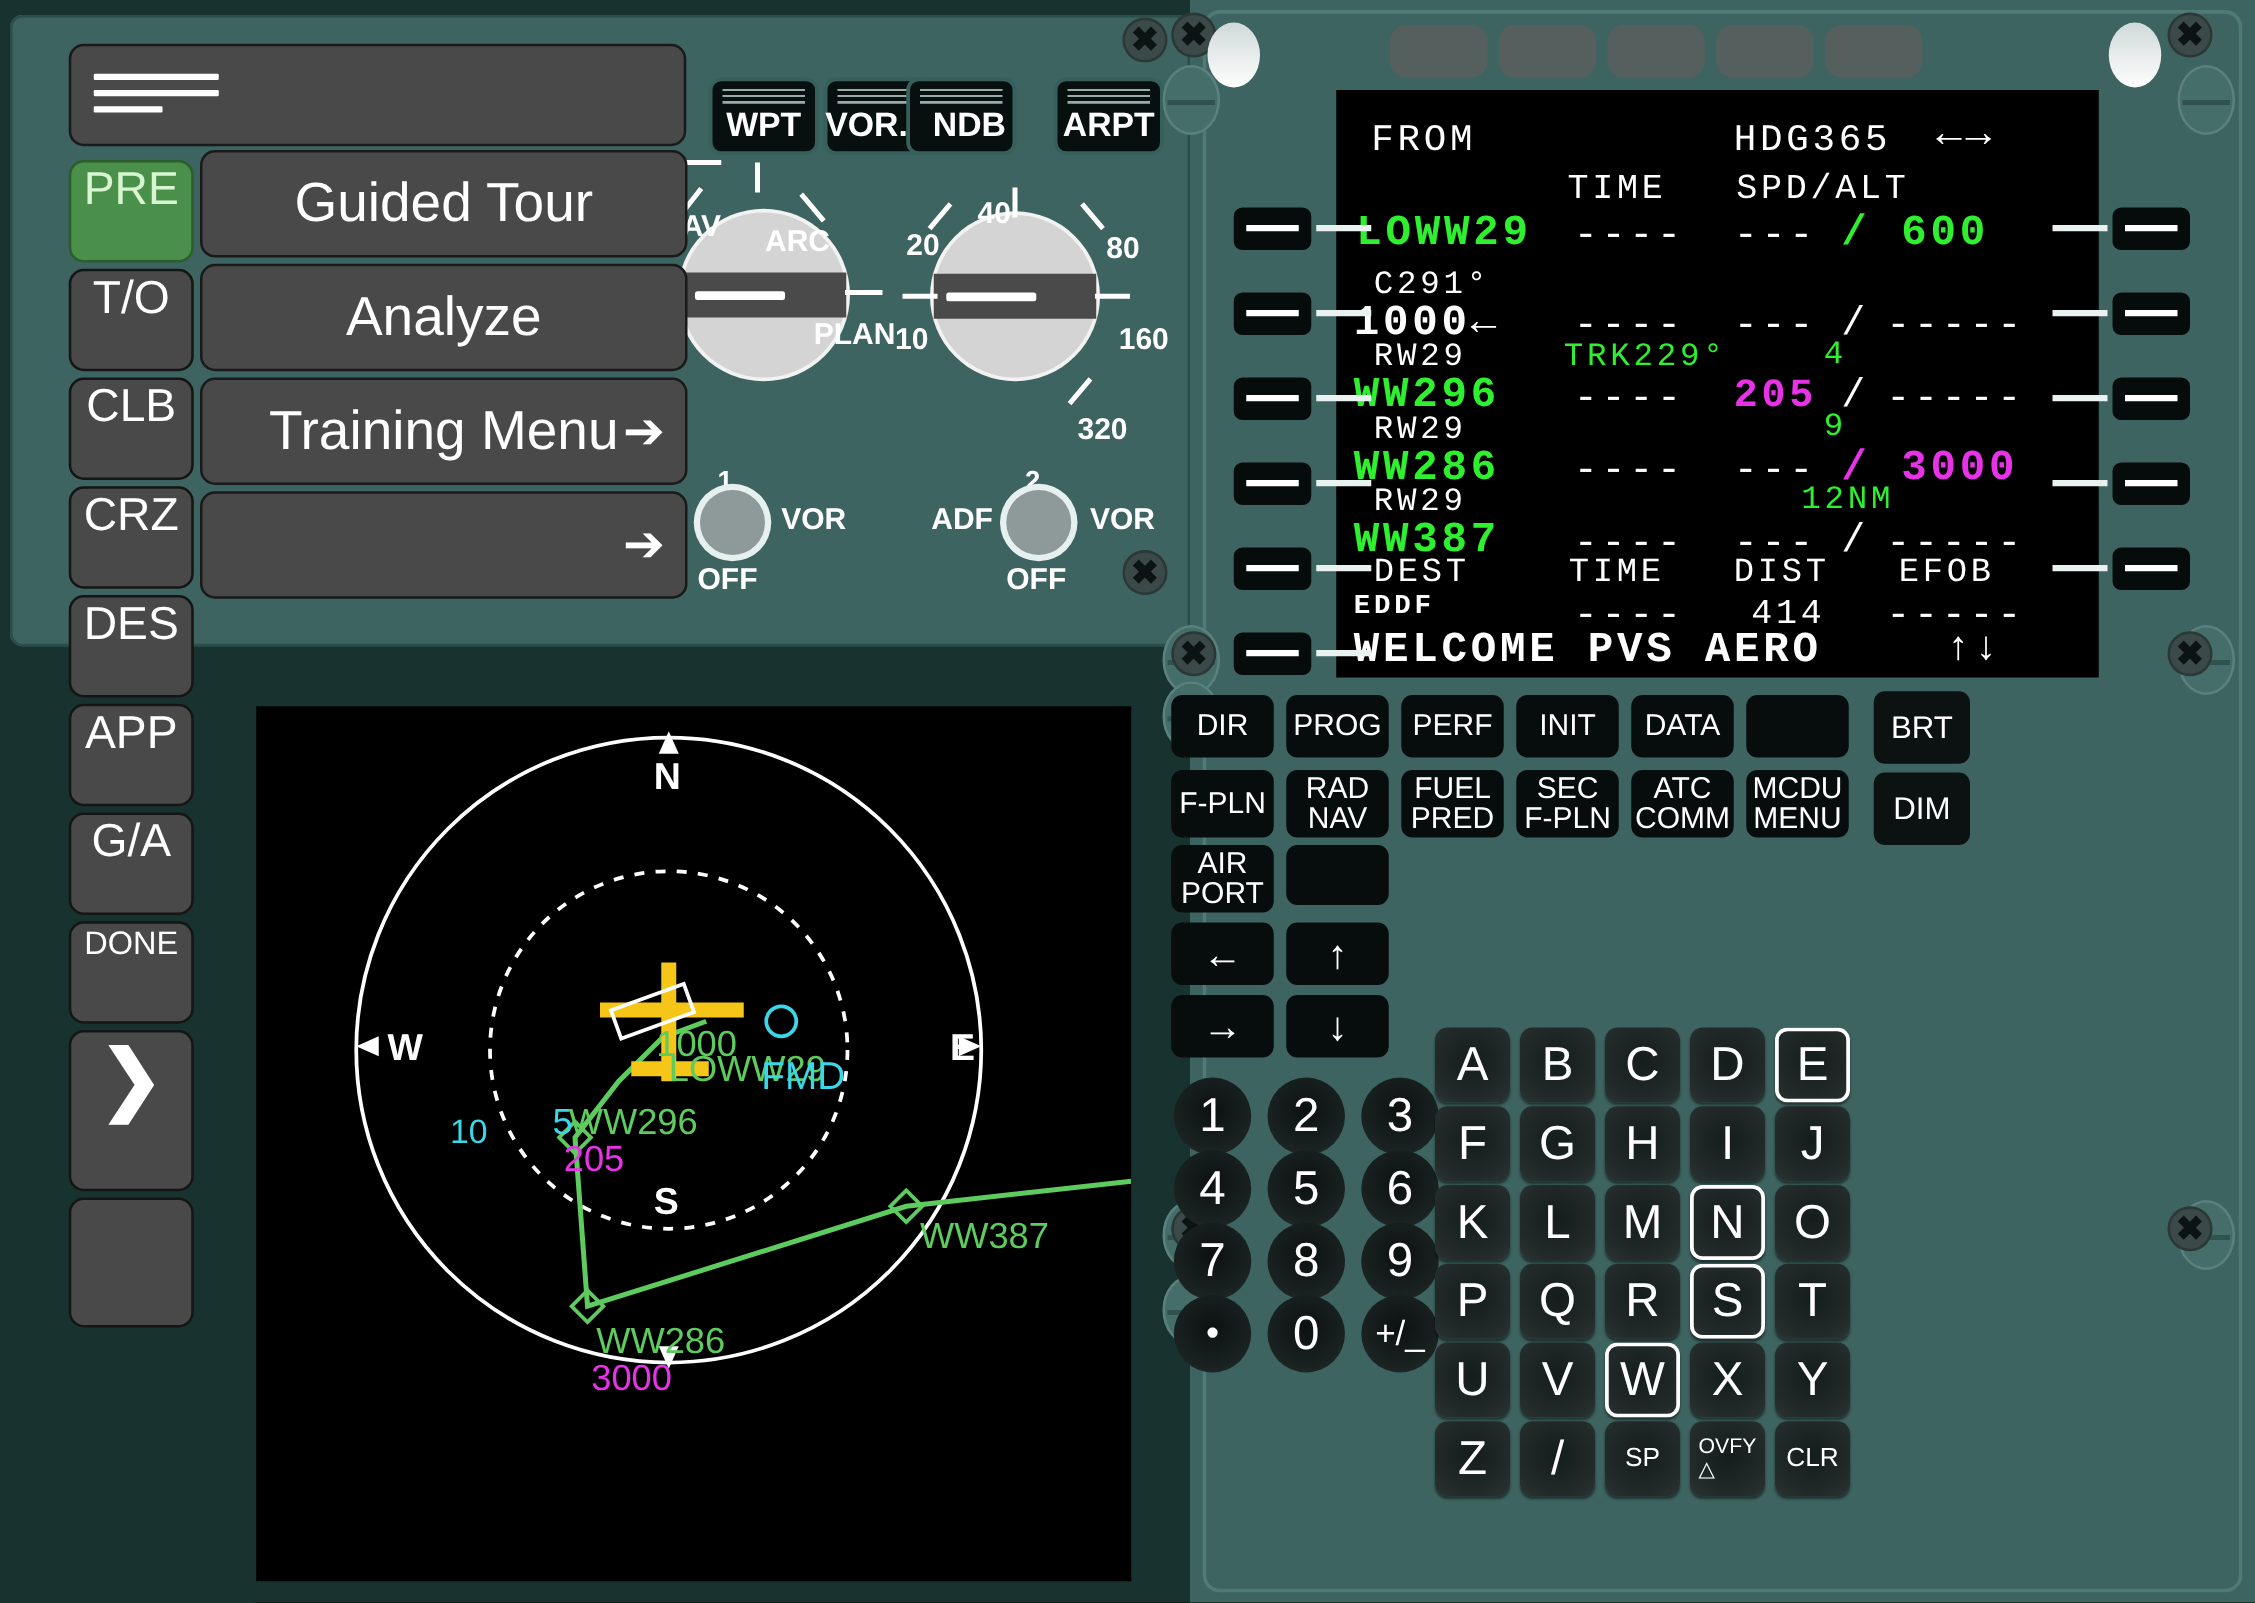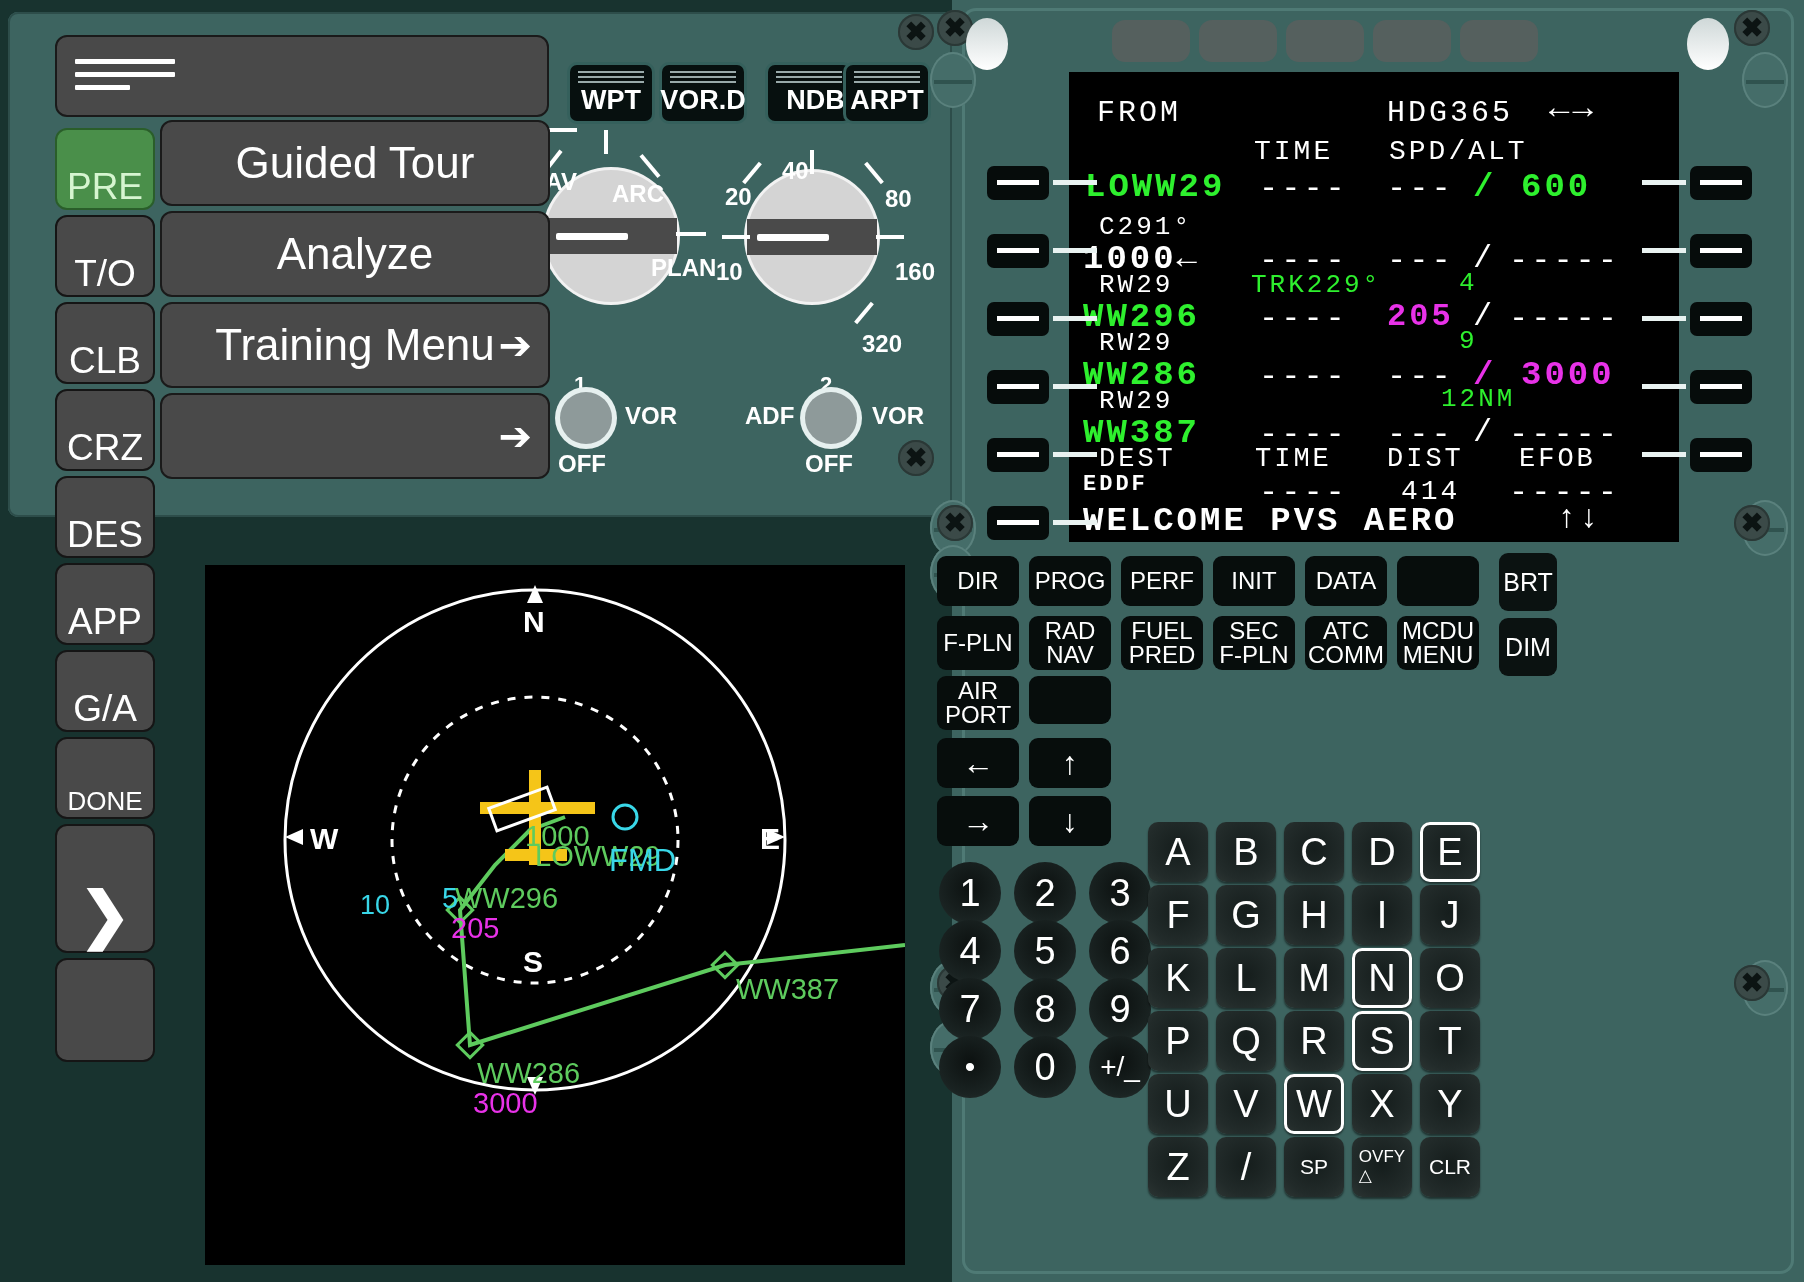--- a/index.html
+++ b/index.html
@@ -9,21 +9,21 @@
   
   #left-panel{position:absolute;left:0;top:0;width:952px;height:1282px;background:#18332f;overflow:hidden;}
   #left-efis{position:absolute;left:8px;top:12px;width:944px;height:505px;background:#3d6460;border-radius:10px;}
   #left-efis-inner{position:absolute;left:0;top:0;width:944px;height:505px;background:#3d6460;border-radius:10px;
       box-shadow:inset 0 0 0 2px #2d4d4a;}
   #nd-screen{position:absolute;left:205px;top:565px;width:700px;height:700px;background:#000;}
 
   
   #sidebar{position:absolute;left:55px;top:35px;width:100px;height:1240px;}
   .sb-btn{width:96px;height:78px;background:#494949;border:2px solid #151515;border-radius:12px;
-     display:flex;align-items:flex-end;justify-content:center;color:#fff;font-size:37px;margin-bottom:5px;}
+     display:flex;align-items:flex-start;justify-content:center;color:#fff;font-size:37px;margin-bottom:5px;}
   .sb-btn.small{font-size:26px;}
   .sb-btn.active{background:#4a8f4a;border-color:#2a5e2a;color:#d6f5d0;}
   .sb-btn.tall{height:125px;font-size:62px;font-weight:bold;}
   .sb-btn.blank{height:100px;}
   #hamburger{position:absolute;left:55px;top:35px;width:490px;height:78px;background:#494949;
       border:2px solid #1a1a1a;border-radius:12px;}
   #hamburger .bars{position:absolute;left:18px;top:22px;}
   #hamburger .bars div{height:5px;background:#fff;margin-bottom:8px;border-radius:1px;}
 
   
@@ -75,21 +75,21 @@
       display:flex;align-items:center;justify-content:center;text-align:center;font-size:24px;line-height:1.02;}
   .akey{position:absolute;width:60px;height:60px;border-radius:10px;
       background:radial-gradient(circle at 50% 45%,#151d1c 0%,#222b2a 70%,#2c3533 100%);
       color:#fff;font-size:38px;display:flex;align-items:center;justify-content:center;
       box-shadow:0 2px 2px rgba(0,0,0,.5);}
   .akey.sm2{font-size:21px;}
   .akey.boxed{box-shadow:inset 0 0 0 3px #fff,0 2px 2px rgba(0,0,0,.5);}
   .nkey{position:absolute;width:62px;height:62px;border-radius:50%;
       background:radial-gradient(circle at 50% 42%,#0c1110 0%,#1a2322 68%,#2a3432 100%);
       color:#fff;font-size:38px;display:flex;align-items:center;justify-content:center;}
-  .brtdim{position:absolute;width:58px;height:58px;border-radius:9px;background:#0b1211;
+  .brtdim{position:absolute;width:77px;height:58px;border-radius:9px;background:#0b1211;
       color:#fff;font-size:25px;display:flex;align-items:center;justify-content:center;}
 
   .lamp{position:absolute;width:42px;height:52px;border-radius:50%;
       background:linear-gradient(to bottom,#cfd8d8,#ffffff);}
   .tbtn{position:absolute;width:78px;height:42px;border-radius:13px;background:#55605e;}
   .screw{position:absolute;width:46px;height:56px;border-radius:50%;background:#456d69;
       box-shadow:inset 0 0 0 2px #5a817d;}
   .screw i{position:absolute;left:4px;right:4px;top:50%;height:4px;background:#30534f;}
 </style>
 </head>
@@ -104,21 +104,21 @@
     </div>
 
     <div class="efis-btn" style="left:570px;">
       <div class="strp"></div>
       <span>WPT</span>
     </div>
     <div class="efis-btn" style="left:662px;">
       <div class="strp"></div>
       <span>VOR.D</span>
     </div>
-    <div class="efis-btn" style="left:768px;padding-left:13px;">
+    <div class="efis-btn" style="left:728px;padding-left:13px;">
       <div class="strp"></div>
       <span>NDB</span>
     </div>
     <div class="efis-btn" style="left:846px;">
       <div class="strp"></div>
       <span>ARPT</span>
     </div>
 
     <div class="knob" style="left:545px;top:170px;width:132px;height:132px;">
       <div class="wedge"></div>

